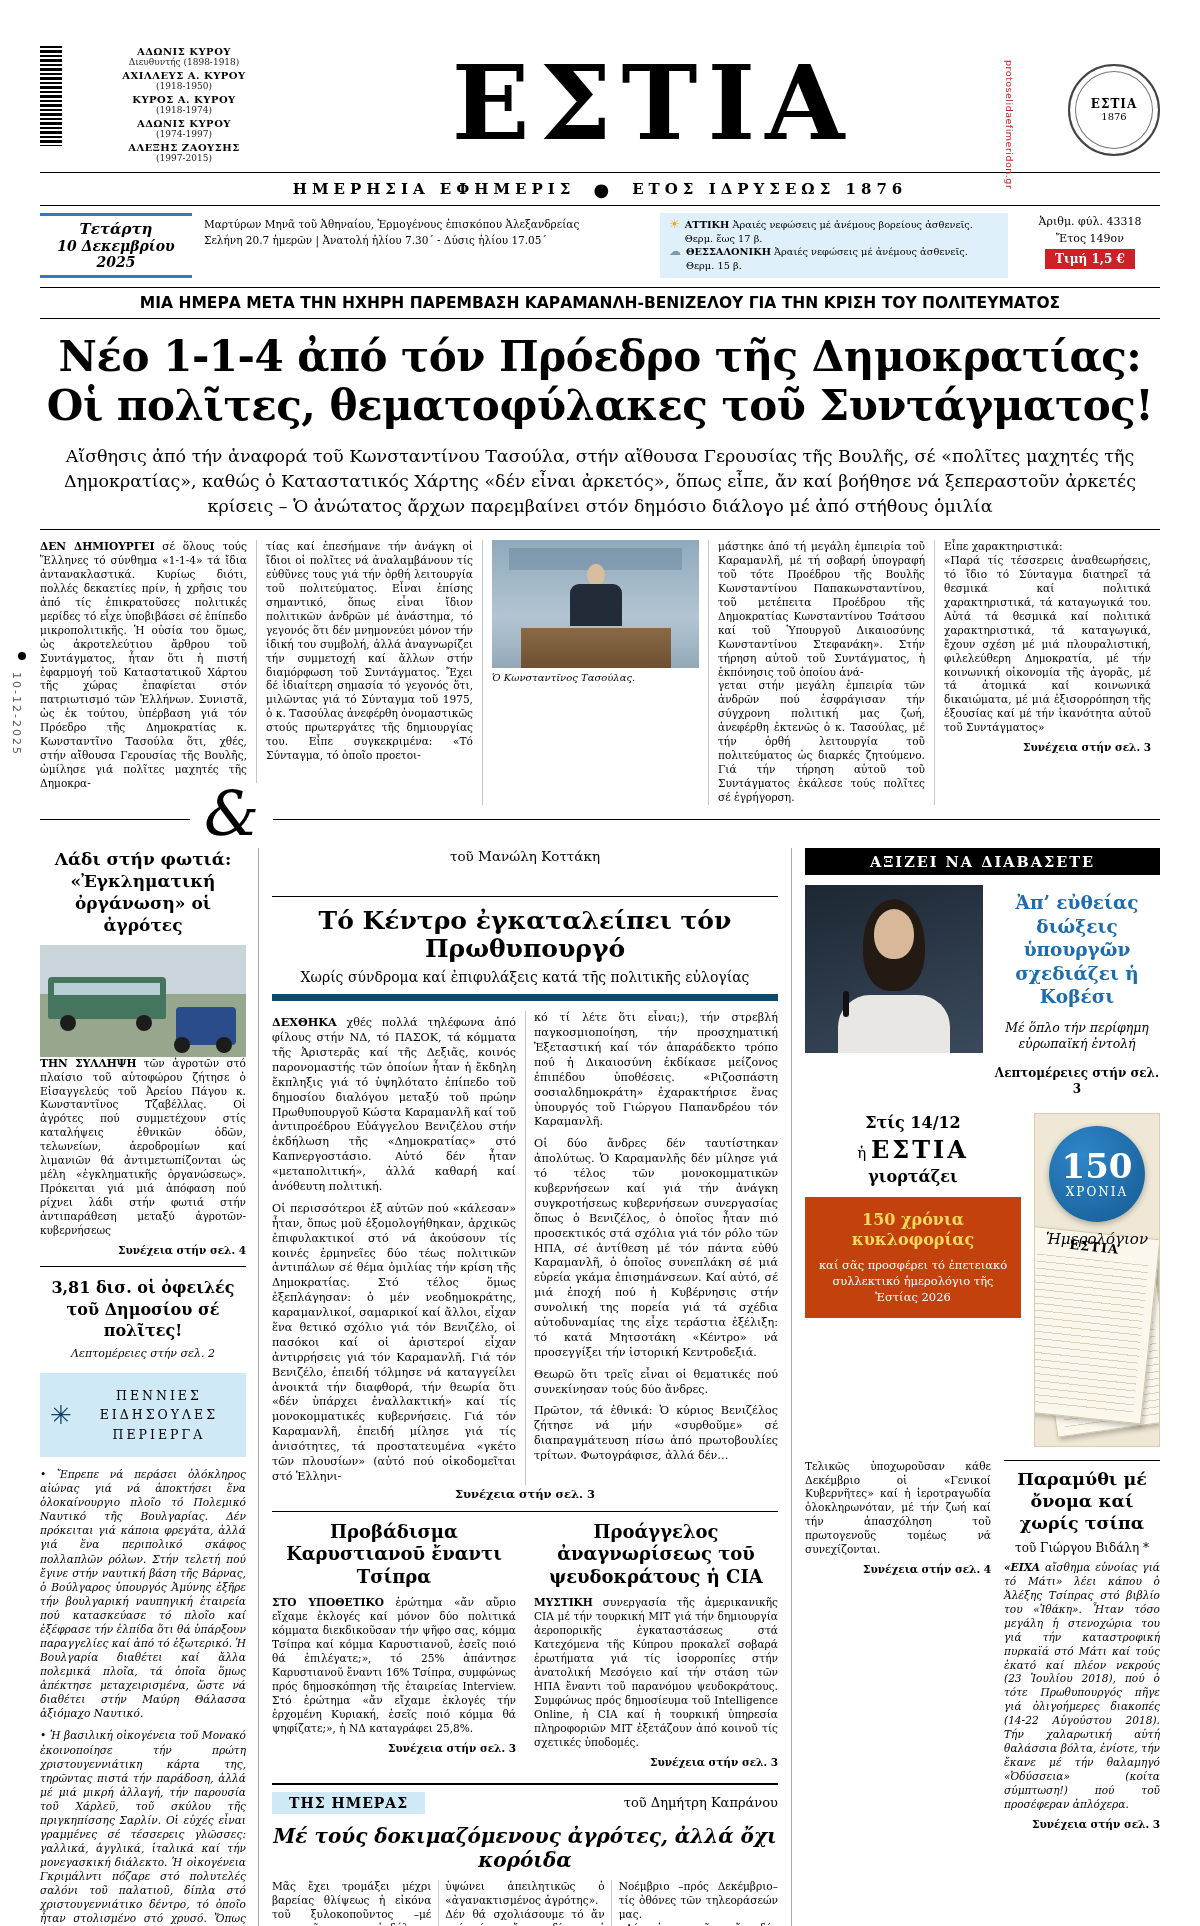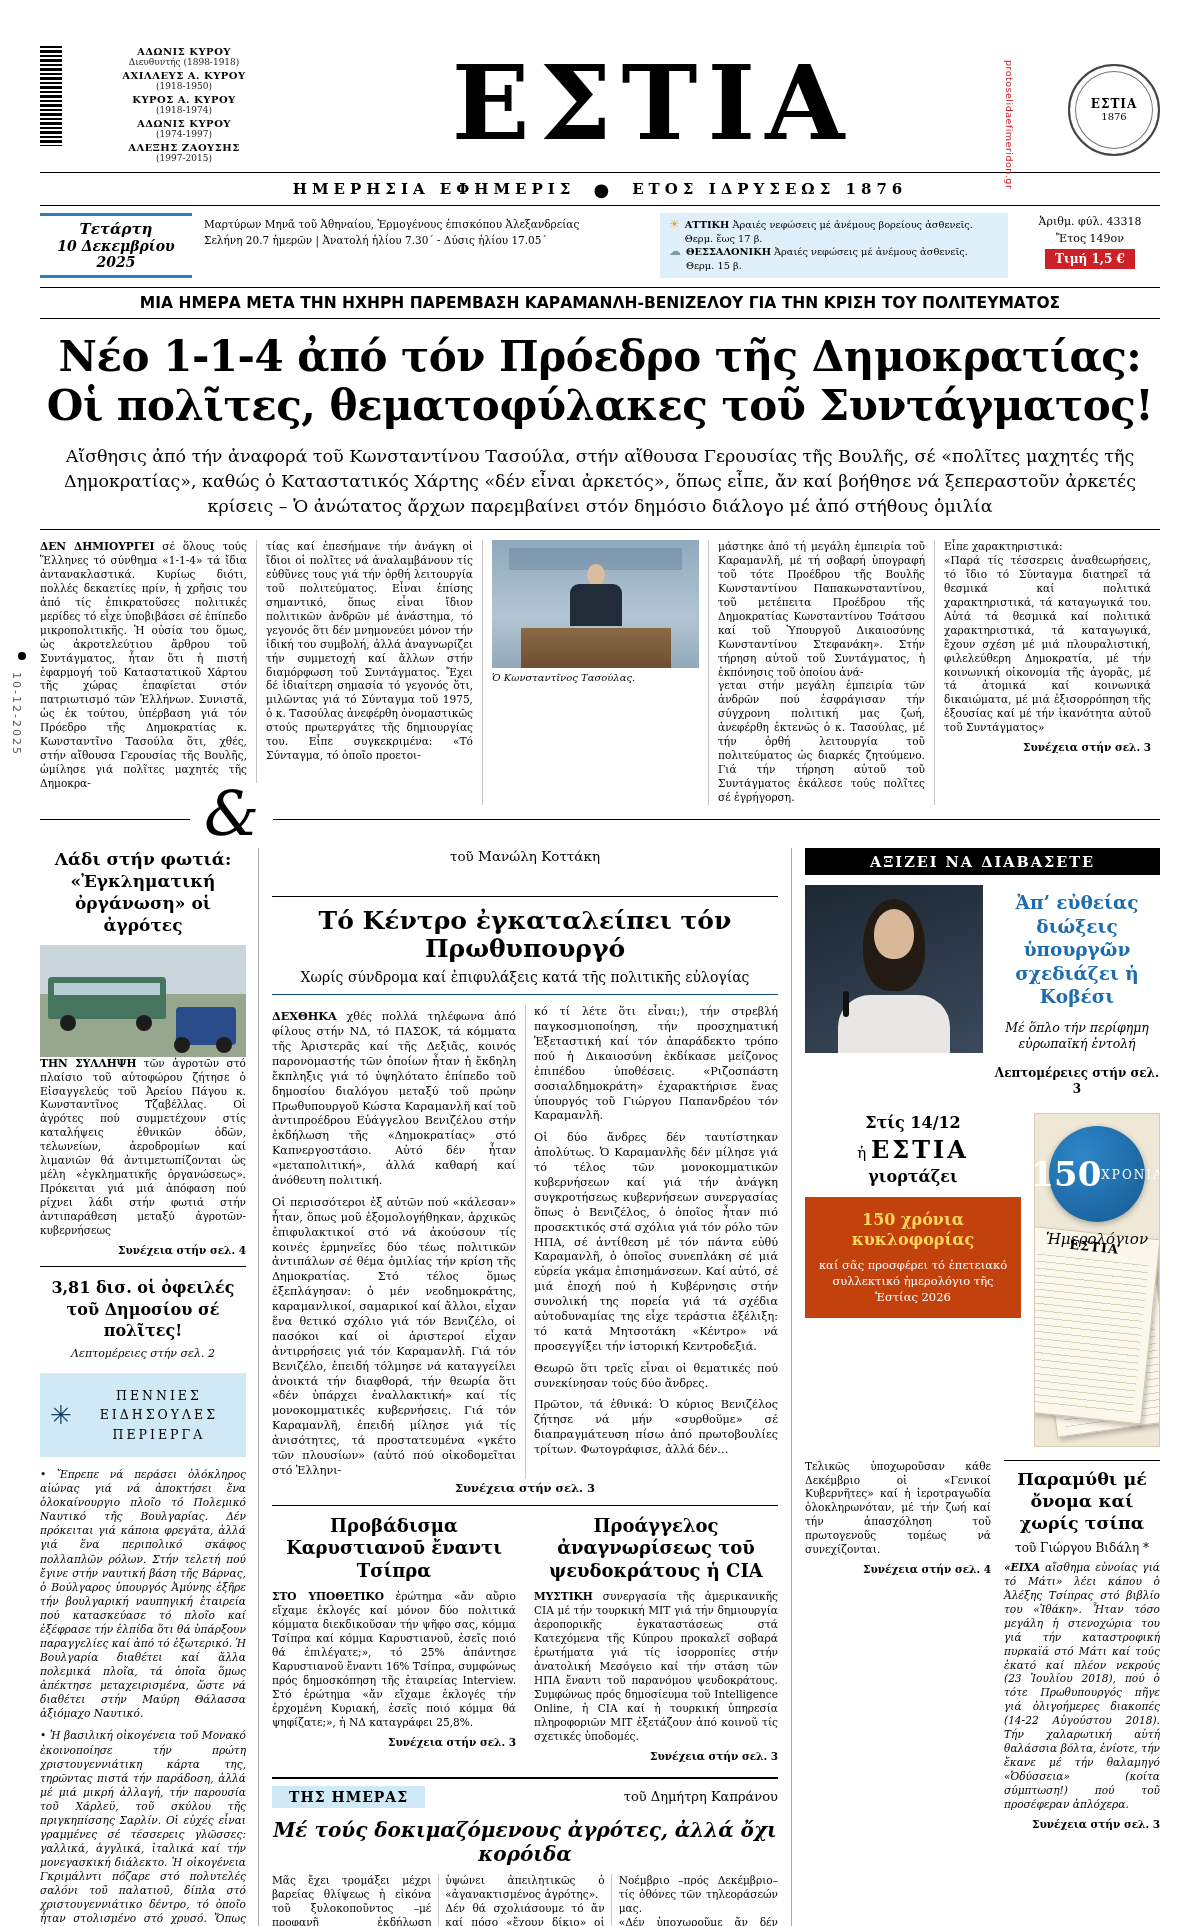--- a/index.html
+++ b/index.html
@@ -88,21 +88,21 @@
   .debts-title{font-size:16px;font-weight:bold;text-align:center;line-height:1.35;}
   .debts-details{font-size:11px;font-style:italic;text-align:center;margin-top:5px;}
   .pennies-box{background:#cfe9f7;margin-top:13px;padding:13px 10px;display:flex;align-items:center;gap:10px;}
   .pennies-orn{font-size:26px;color:#123f5e;line-height:1;}
   .pennies-labels{flex:1;text-align:center;font-size:12.5px;letter-spacing:3px;line-height:1.55;}
   .pennies-text{margin-top:10px;font-size:10.6px;font-style:italic;}
   .pennies-text p{text-align:justify;line-height:1.33;margin:0 0 8px;}
   .pennies-text p::before{content:"• ";font-style:normal;}
   
   .kott-byline{text-align:center;font-size:13.5px;margin-bottom:5px;}
-  .kott-head{border-top:1px solid #000;border-bottom:1px solid #0c4a6e;padding:10px 0 9px;text-align:center;margin-top:32px;}
+  .kott-head{border-top:1px solid #000;border-bottom:7px solid #0c4a6e;padding:10px 0 9px;text-align:center;margin-top:32px;}
   .kott-title{font-size:25px;font-weight:bold;line-height:1.1;}
   .kott-sub{font-size:14px;margin-top:7px;}
   .kott-body{margin-top:10px;column-count:2;column-gap:18px;column-rule:1px solid #c6c6c6;font-size:11.2px;}
   .kott-body p{text-align:justify;line-height:1.33;margin:4px 0 7px;}
   .kott-cont{text-align:center;font-weight:bold;font-size:11.5px;margin:2px 0 10px;}
   .subarts{display:flex;gap:18px;border-top:1px solid #000;padding-top:9px;margin-top:4px;}
   .subart{flex:1;}
   .subart-title{font-size:18px;font-weight:bold;text-align:center;line-height:1.25;}
   .subart .body-text{margin-top:8px;}
   .imeras{margin-top:15px;border-top:2px solid #000;padding-top:7px;}
@@ -135,21 +135,21 @@
   .promo-red-main{font-size:16px;font-weight:bold;color:#ffd75e;line-height:1.25;}
   .promo-red-rest{font-size:11.5px;margin-top:7px;line-height:1.4;}
   .montage{flex:1;height:332px;position:relative;background:#efe8d6;border:1px solid #d8cdb0;overflow:hidden;}
   .mpage{position:absolute;background:#fbf7ec;border:1px solid #cfc5a6;box-shadow:2px 3px 5px rgba(0,0,0,.25);}
   .mp1{width:118px;height:168px;left:10px;bottom:16px;transform:rotate(-8deg);}
   .mp2{width:128px;height:184px;right:8px;bottom:28px;transform:rotate(6deg);}
   .mlines{position:absolute;left:8px;right:8px;top:26px;bottom:8px;
           background:repeating-linear-gradient(180deg,#d9d2ba 0 1px,transparent 1px 7px);}
   .mphead{position:absolute;top:6px;left:0;right:0;text-align:center;font-weight:bold;font-size:13px;letter-spacing:1px;}
   .mbadge{position:absolute;top:12px;left:50%;transform:translateX(-50%);width:96px;height:96px;border-radius:50%;
-          background:radial-gradient(circle at 35% 30%,#2e86c8,#155a92);color:#fff;display:flex;flex-direction:row;
+          background:radial-gradient(circle at 35% 30%,#2e86c8,#155a92);color:#fff;display:flex;flex-direction:column;
           align-items:center;justify-content:center;box-shadow:0 2px 6px rgba(0,0,0,.3);z-index:3;}
   .mb-num{font-size:34px;font-weight:bold;line-height:1;}
   .mb-word{font-size:12px;letter-spacing:2px;margin-top:2px;}
   .msub{position:absolute;top:116px;left:0;right:0;text-align:center;font-style:italic;font-size:15px;z-index:3;}
   .bottom-right{display:flex;gap:13px;margin-top:13px;}
   .tis4{width:186px;flex:none;}
   .paramythi{flex:1;border-top:1px solid #000;padding-top:7px;}
   .para-title{font-size:17.5px;font-weight:bold;text-align:center;line-height:1.28;}
   .para-byline{font-size:12px;text-align:center;margin:6px 0;}
   .para-body{font-style:italic;}

